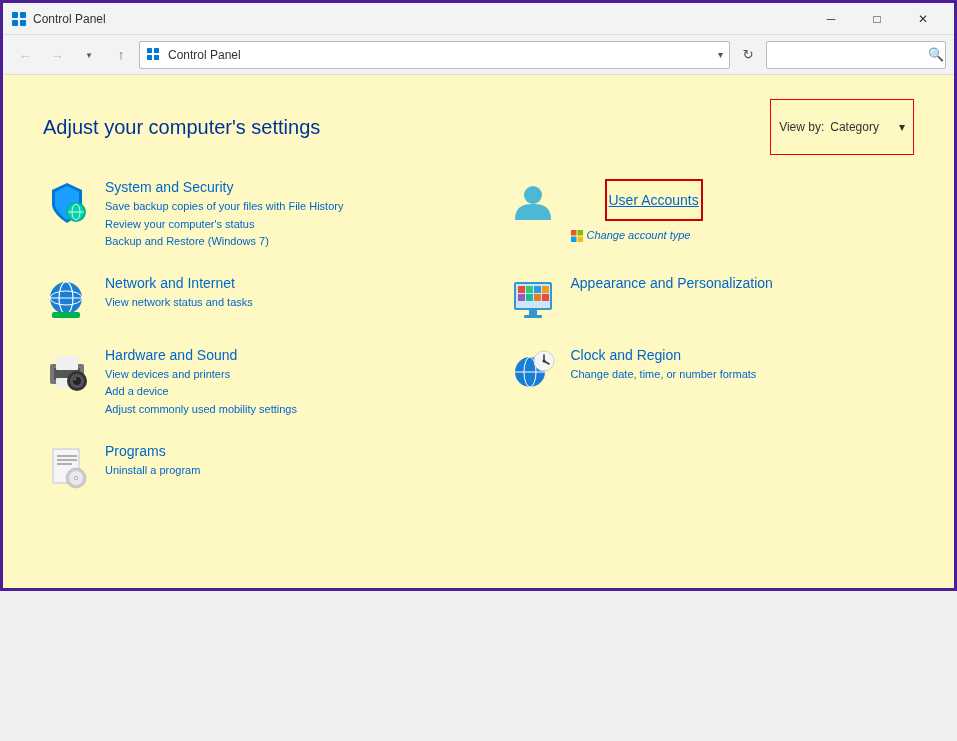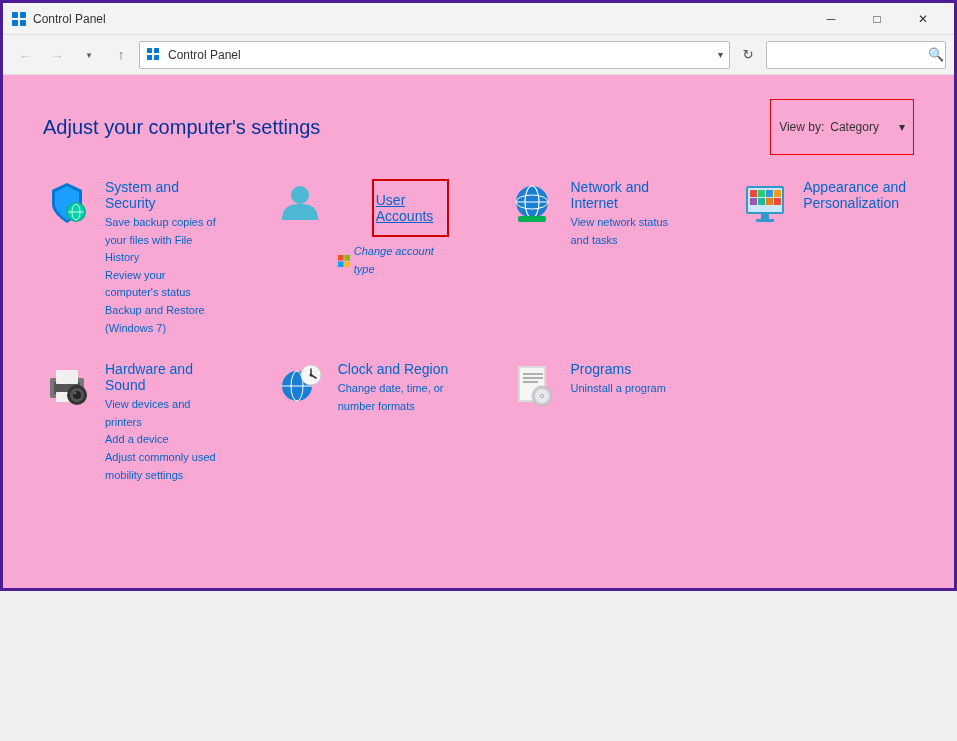--- a/index.html
+++ b/index.html
@@ -151,21 +151,21 @@
       flex: 1;
       border: none;
       outline: none;
       font-size: 12px;
       color: #333;
     }
 
     
     .main-content {
       flex: 1;
-      background: #f9a8d4;
+      background: #fef9c3;
       padding: 24px 40px;
       overflow-y: auto;
     }
 
     .page-header {
       display: flex;
       align-items: center;
       justify-content: space-between;
       margin-bottom: 24px;
     }
@@ -196,21 +196,21 @@
       background: transparent;
       cursor: pointer;
       display: flex;
       align-items: center;
       gap: 20px;
     }
 
     
     .categories-grid {
       display: grid;
-      grid-template-columns: 1fr 1fr 1fr 1fr;
+      grid-template-columns: 1fr 1fr;
       gap: 0;
       column-gap: 60px;
     }
 
     .category-item {
       display: flex;
       align-items: flex-start;
       margin-bottom: 24px;
       gap: 14px;
     }

